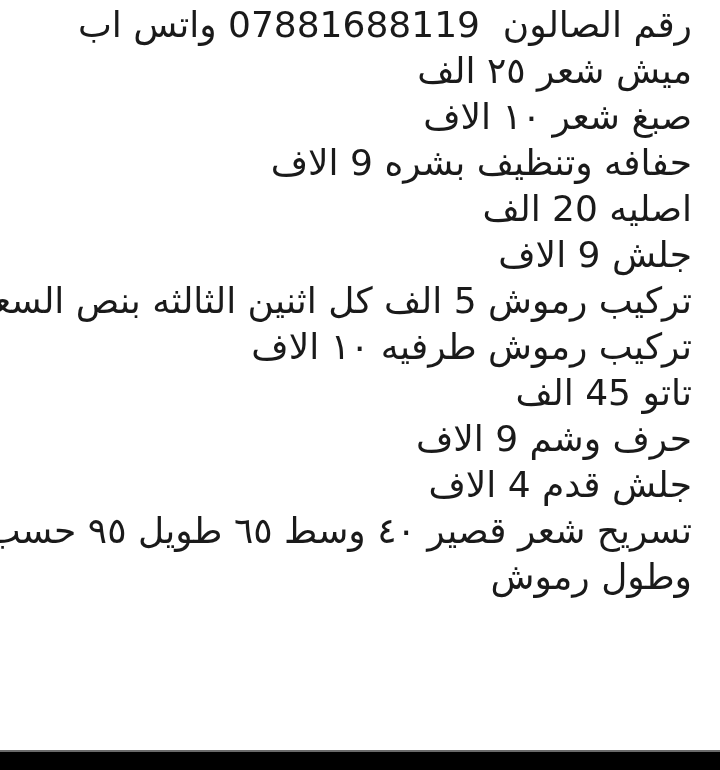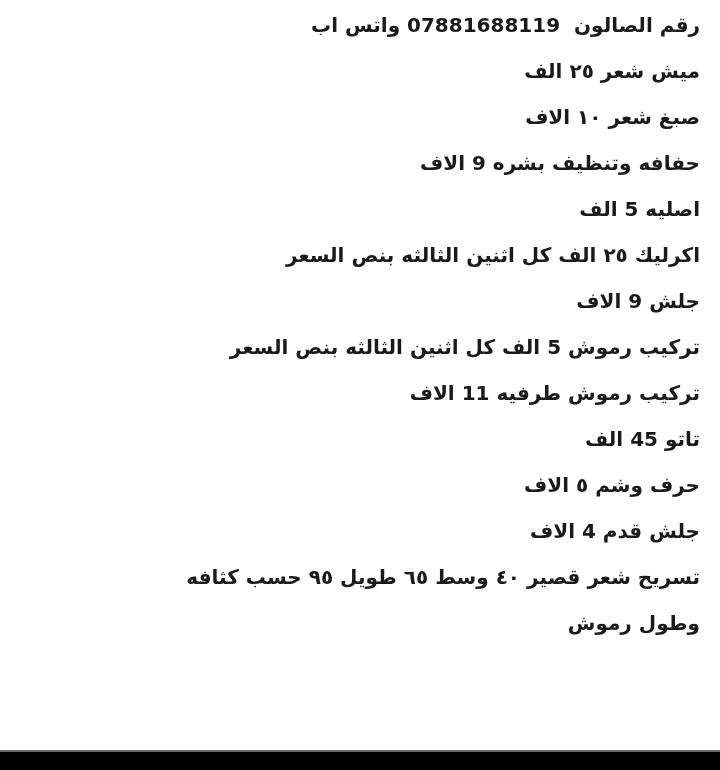--- a/index.html
+++ b/index.html
@@ -12,28 +12,28 @@
     width: 720px;
     height: 770px;
     background: #ffffff;
     overflow: hidden;
     font-family: "DejaVu Sans", sans-serif;
   }
   .text-block {
     position: absolute;
     top: 2px;
     left: 0;
-    right: 0;
+    right: 8px;
     direction: rtl;
     text-align: right;
     padding: 0 20px 0 8px;
     color: #1a1a1a;
-    font-size: 20px;
+    font-size: 36px;
     line-height: 46px;
-    font-weight: 700;
+    font-weight: 400;
   }
   .line {
     white-space: pre;
     overflow: visible;
   }
   .letterbox {
     position: absolute;
     bottom: 0;
     left: 0;
     width: 100%;
@@ -45,25 +45,24 @@
 </style>
 </head>
 <body>
 
 <div class="sheet">
   <div class="text-block">
     <div class="line">رقم الصالون  07881688119 واتس اب</div>
     <div class="line">ميش شعر ٢٥ الف</div>
     <div class="line">صبغ شعر ١٠ الاف</div>
     <div class="line">حفافه وتنظيف بشره 9 الاف</div>
-    <div class="line">اصليه 5 الف</div>
-    <div class="line">اكرليك ٢٥ الف كل اثنين الثالثه بنص السعر</div>
+    <div class="line">اصليه 20 الف</div>
     <div class="line">جلش 9 الاف</div>
     <div class="line">تركيب رموش 5 الف كل اثنين الثالثه بنص السعر</div>
-    <div class="line">تركيب رموش طرفيه 11 الاف</div>
+    <div class="line">تركيب رموش طرفيه ١٠ الاف</div>
     <div class="line">تاتو 45 الف</div>
-    <div class="line">حرف وشم ٥ الاف</div>
+    <div class="line">حرف وشم 9 الاف</div>
     <div class="line">جلش قدم 4 الاف</div>
     <div class="line">تسريح شعر قصير ٤٠ وسط ٦٥ طويل ٩٥ حسب كثافه</div>
     <div class="line">وطول رموش</div>
   </div>
   <div class="letterbox"></div>
 </div>
 
 </body></html>

